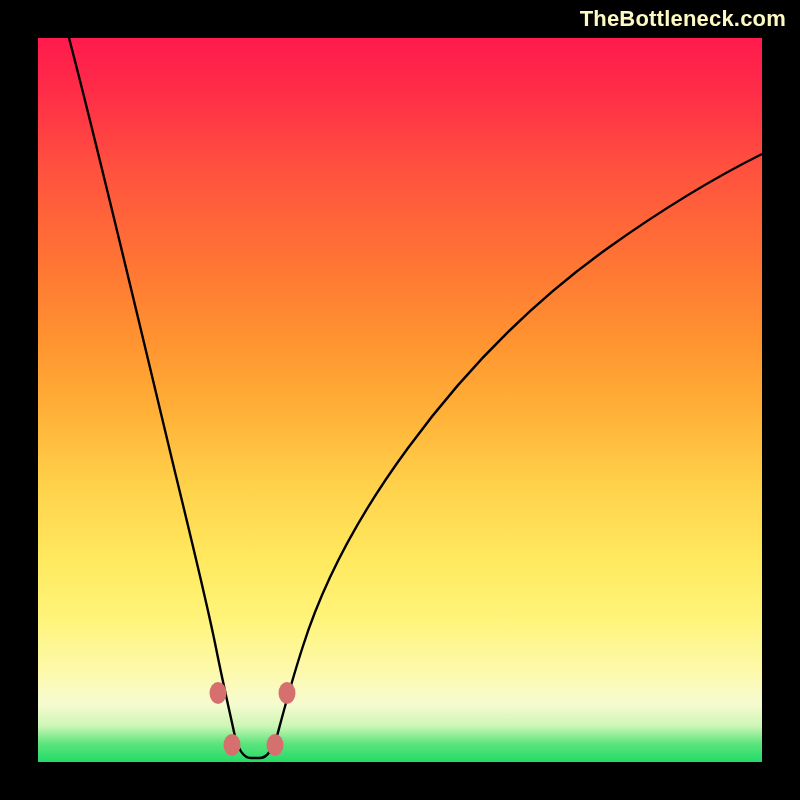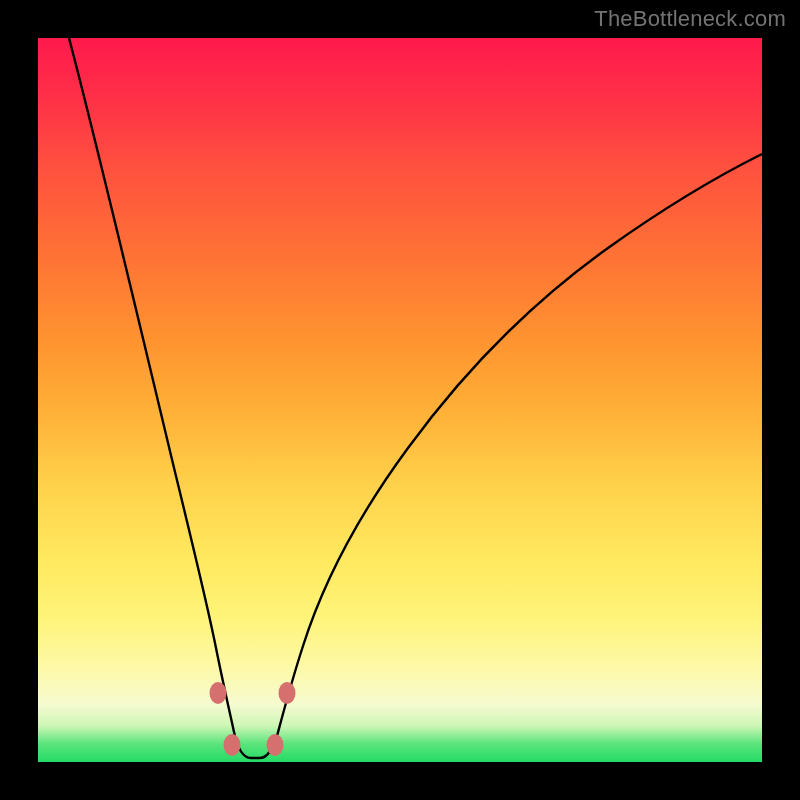--- a/index.html
+++ b/index.html
@@ -41,23 +41,23 @@
       #f6fbd0 92%,
       #cdf6b6 95%,
       #5be47c 97.5%,
       #23db66 100%
     );
   }
   .watermark {
     position: absolute;
     top: 6px;
     right: 14px;
-    color: #737373;
+    color: #fef9c3;
     font-size: 22px;
-    font-weight: 400;
+    font-weight: 700;
     letter-spacing: 0.2px;
     user-select: none;
   }
   svg.curve {
     position: absolute;
     left: 0;
     top: 0;
   }
   .marker {
     fill: #d6706e;

